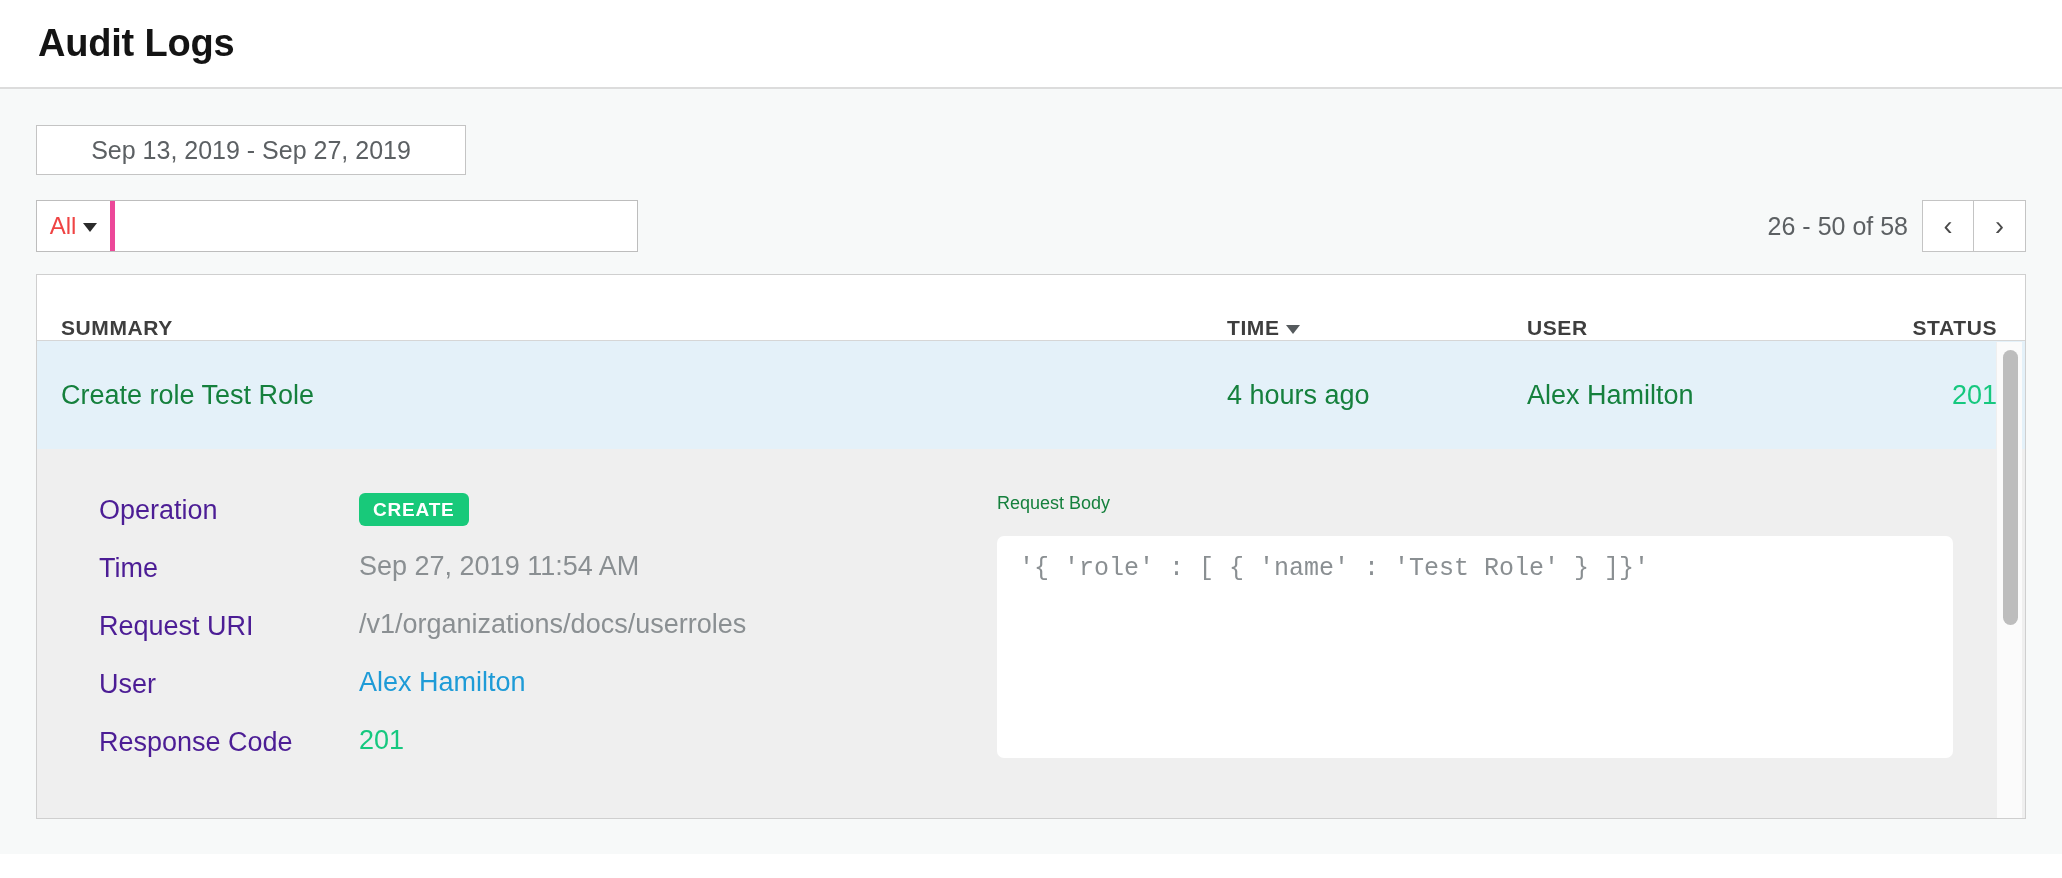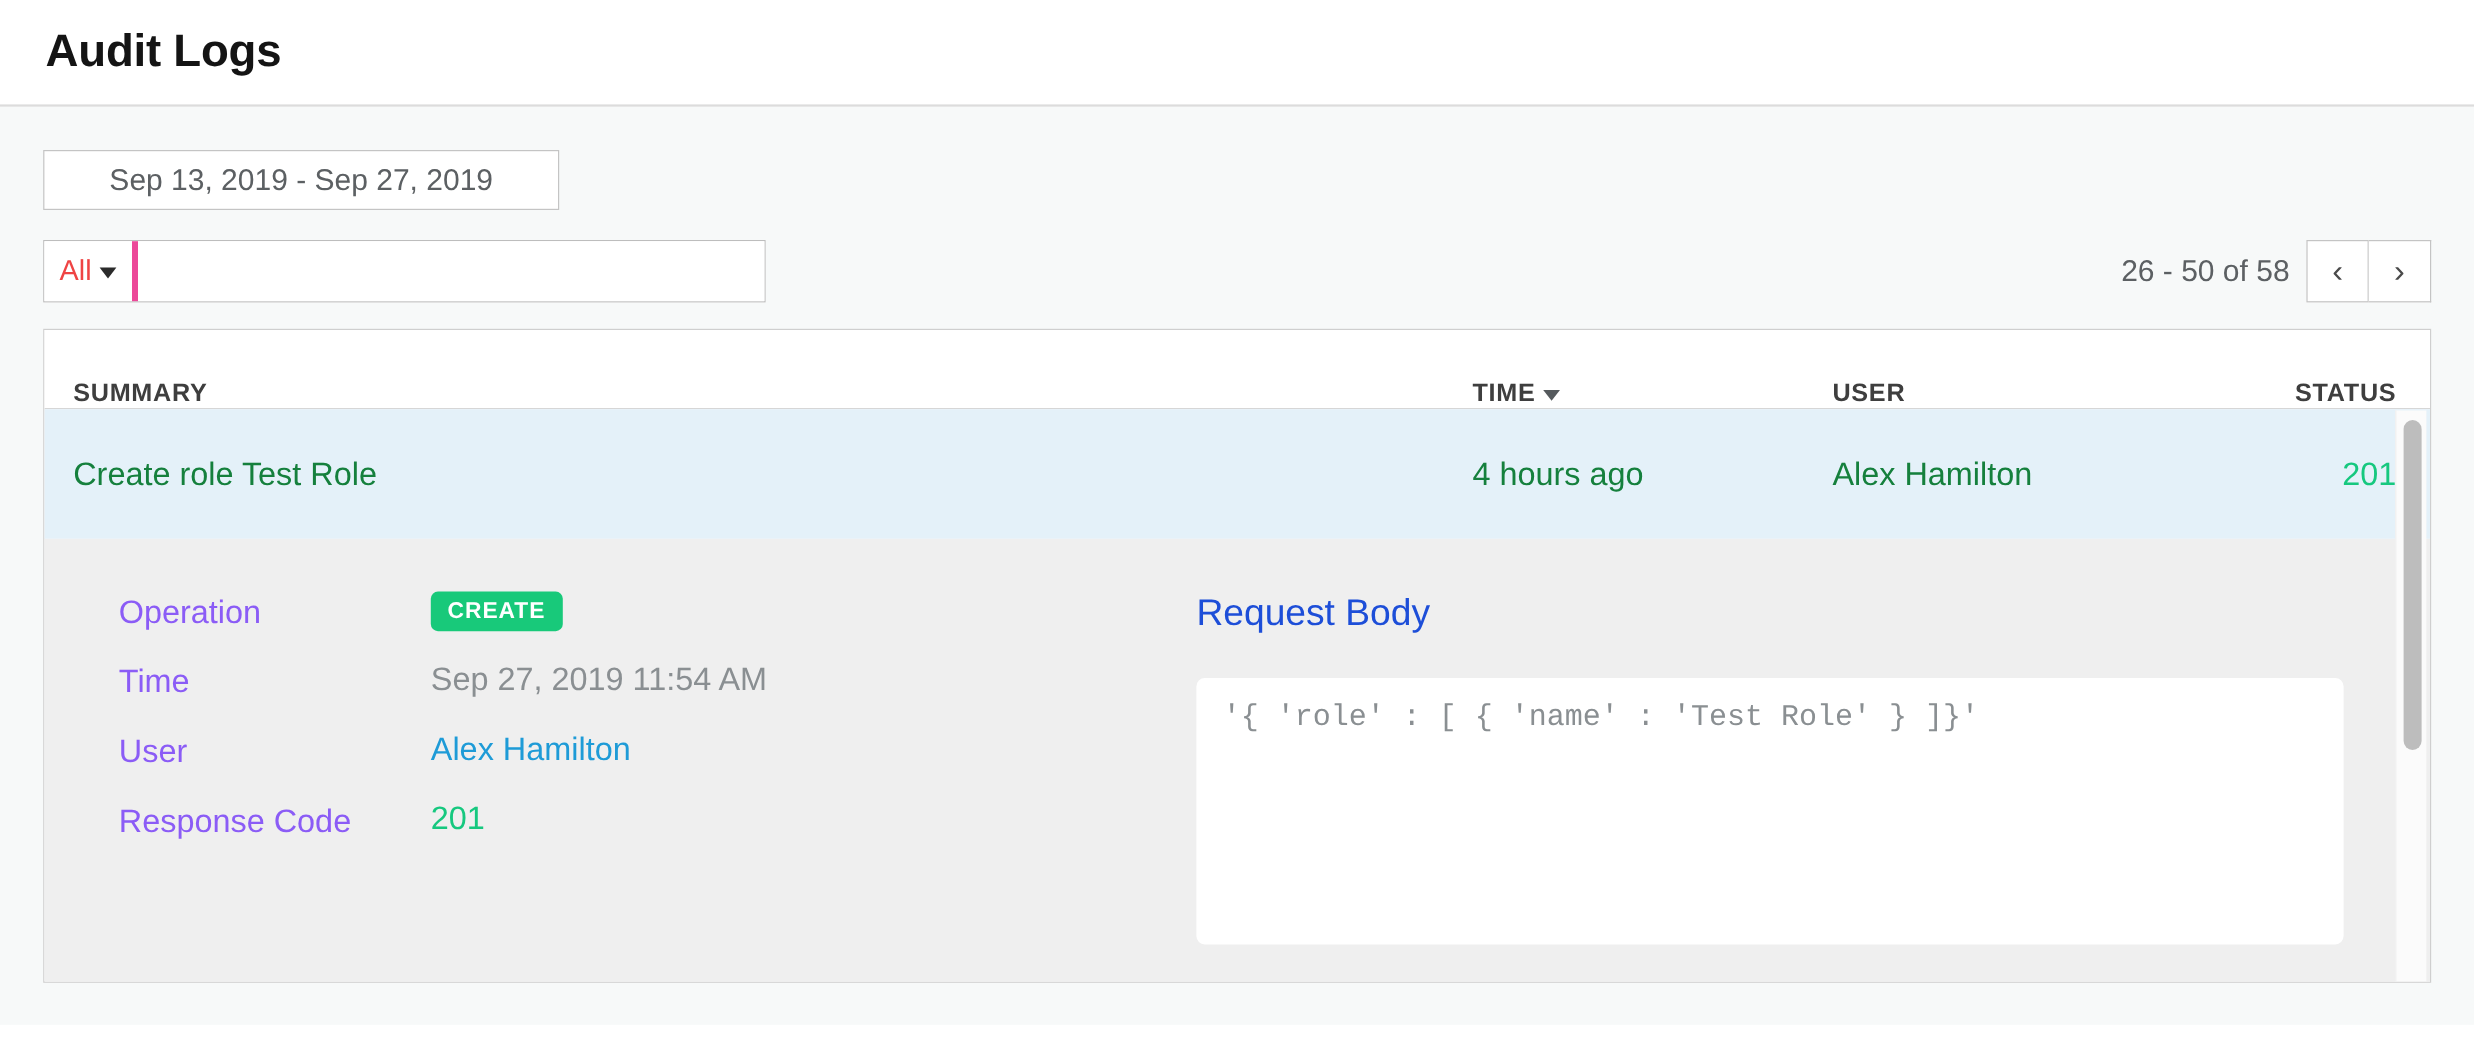--- a/index.html
+++ b/index.html
@@ -192,21 +192,21 @@
   }
   .drow {
     display: flex;
     align-items: flex-start;
     margin-bottom: 20px;
     min-height: 38px;
   }
   .dlabel {
     width: 260px;
     font-size: 27px;
-    color: #8b5cf6;
+    color: #4c1d95;
     padding-top: 2px;
   }
   .dvalue {
     font-size: 27px;
     color: #8a8f92;
   }
   .dvalue.link { color: #1e9bd7; cursor: pointer; }
   .dvalue.code { color: #16c87f; }
 
   .badge {
@@ -219,23 +219,23 @@
     padding: 7px 14px 7px 14px;
     border-radius: 6px;
     line-height: 1;
   }
 
   .detail-right {
     flex: 1;
     padding-right: 72px;
   }
   .rb-label {
-    font-size: 31px;
-    color: #1d4ed8;
-    margin-bottom: 36px;
+    font-size: 18px;
+    color: #15803d;
+    margin-bottom: 22px;
   }
   .rb-box {
     background: #ffffff;
     border-radius: 7px;
     height: 222px;
     padding: 18px 22px;
     font-family: "Liberation Mono", monospace;
     font-size: 25px;
     color: #8a8f92;
     overflow: hidden;
@@ -318,20 +318,24 @@
       <div class="detail-left">
         <div class="drow">
           <div class="dlabel">Operation</div>
           <div class="badge">CREATE</div>
         </div>
         <div class="drow">
           <div class="dlabel">Time</div>
           <div class="dvalue">Sep 27, 2019 11:54 AM</div>
         </div>
         <div class="drow">
+          <div class="dlabel">Request URI</div>
+          <div class="dvalue">/v1/organizations/docs/userroles</div>
+        </div>
+        <div class="drow">
           <div class="dlabel">User</div>
           <div class="dvalue link">Alex Hamilton</div>
         </div>
         <div class="drow">
           <div class="dlabel">Response Code</div>
           <div class="dvalue code">201</div>
         </div>
       </div>
 
       <div class="detail-right">

